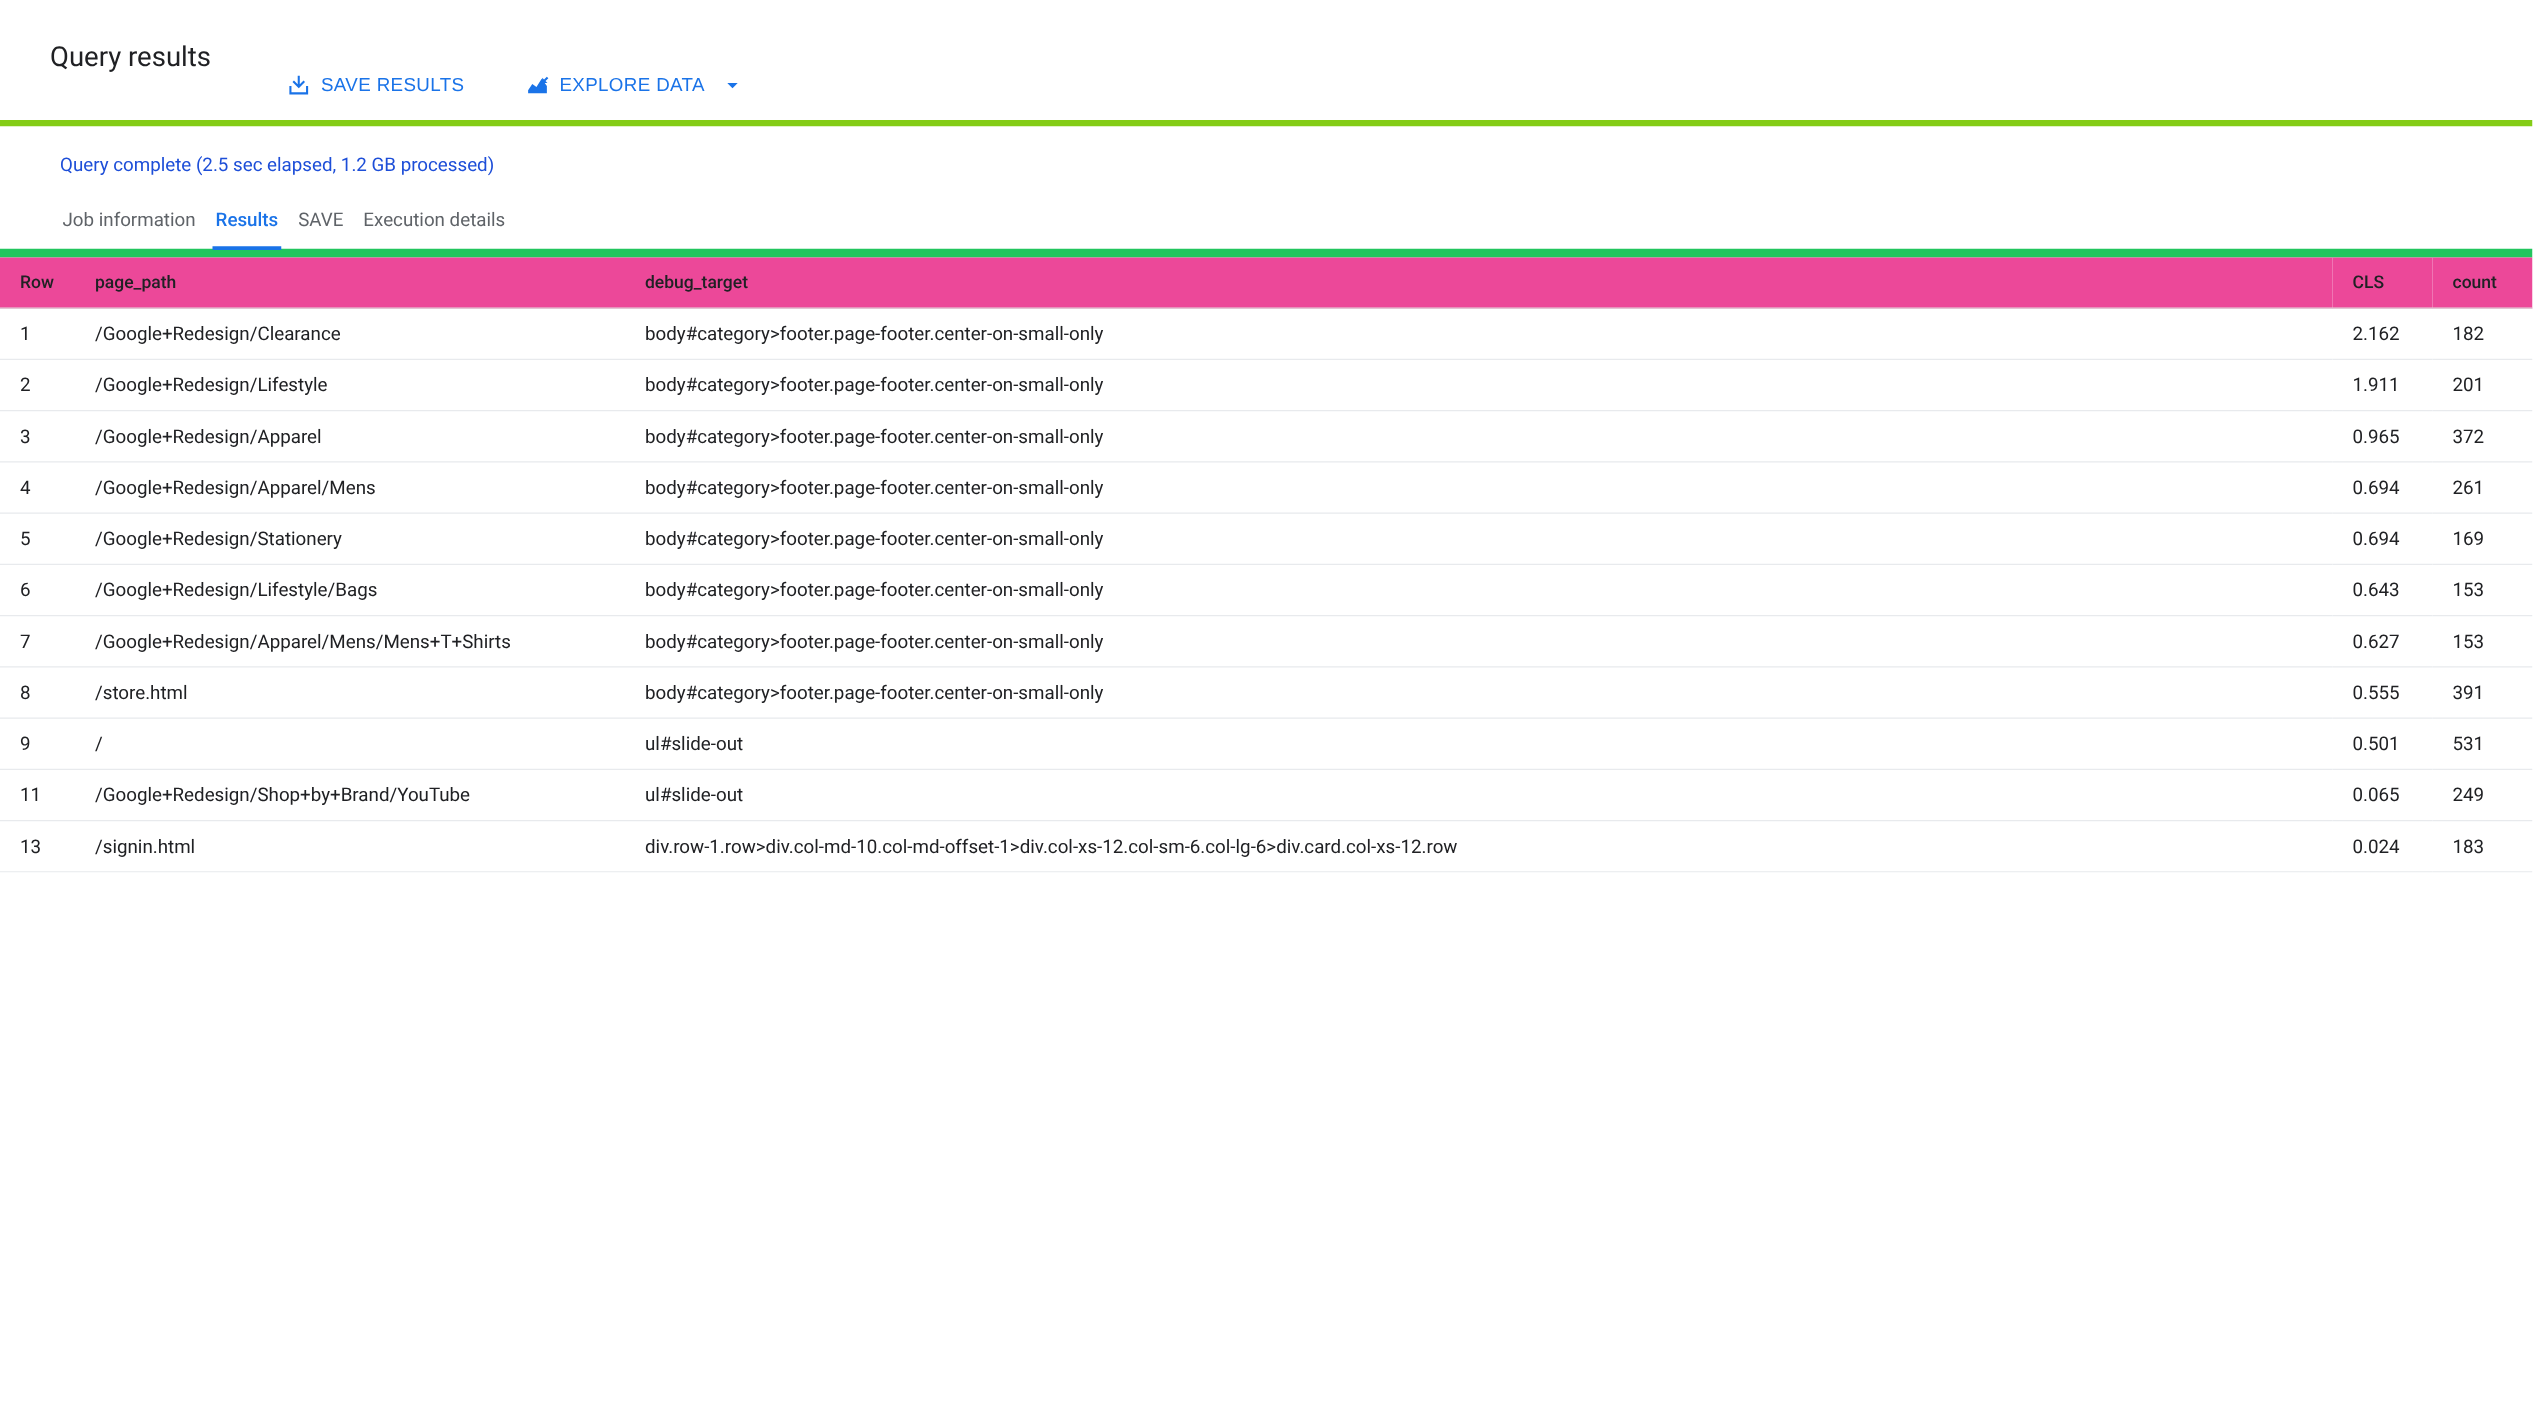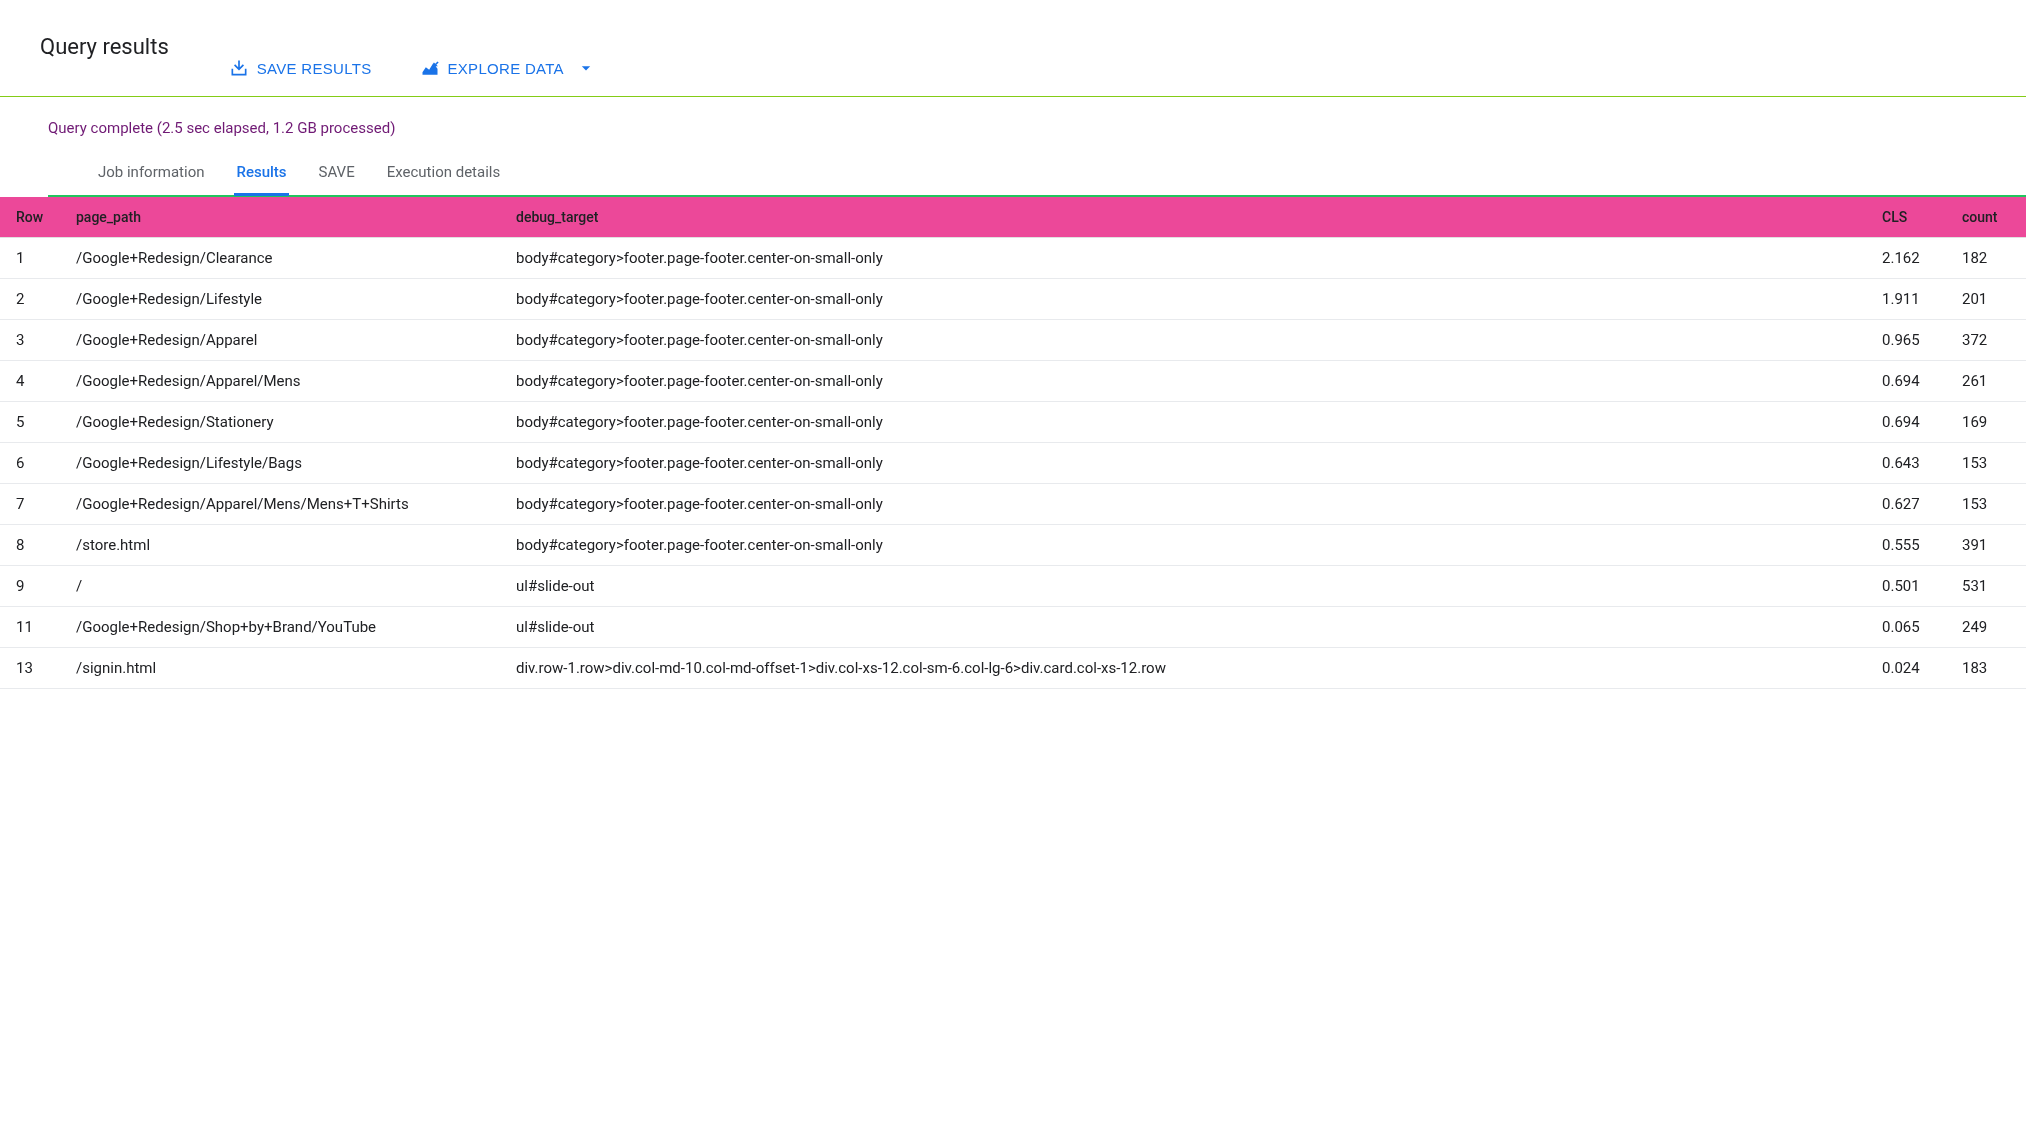--- a/index.html
+++ b/index.html
@@ -1,27 +1,27 @@
 <!DOCTYPE html>
 <html><head>
 <meta charset="utf-8">
 <style>
 * { box-sizing: border-box; margin: 0; padding: 0; }
 body { font-family: Roboto, "Helvetica Neue", Arial, sans-serif; font-size: 14px; color: #202124; background: #fff; }
 
-.header { display: flex; align-items: center; padding: 14px 40px 18px 40px; border-bottom: 1px solid #84cc16; gap: 60px; }
+.header { display: flex; align-items: center; padding: 14px 40px 18px 40px; border-bottom: 5px solid #84cc16; gap: 60px; }
 .title { font-size: 22px; font-weight: 400; color: #202124; }
 .actions { display: flex; gap: 48px; margin-top: 44px; }
 .action-btn { display: inline-flex; align-items: center; gap: 8px; color: #1a73e8; font-size: 15px; font-weight: 500; letter-spacing: 0.3px; background: none; border: none; cursor: pointer; text-transform: uppercase; }
 .action-btn svg { width: 20px; height: 20px; fill: #1a73e8; }
 .chev { margin-left: 4px; }
 
-.status { padding: 22px 48px 10px 48px; color: #701a75; font-size: 15px; }
+.status { padding: 22px 48px 10px 48px; color: #1d4ed8; font-size: 15px; }
 
-.tabs { display: flex; gap: 28px; padding: 8px 48px 0 48px; border-bottom: 2px solid #22c55e; margin-left: 48px; }
+.tabs { display: flex; gap: 12px; padding: 8px 48px 0 48px; border-bottom: 7px solid #22c55e; }
 .tab { padding: 8px 2px 12px 2px; color: #5f6368; font-size: 15px; cursor: pointer; border-bottom: 3px solid transparent; margin-bottom: -1px; }
 .tab.active { color: #1a73e8; border-bottom-color: #1a73e8; font-weight: 500; }
 
 table { width: 100%; border-collapse: collapse; }
 thead tr { background: #ec4899; }
 th { text-align: left; font-weight: 500; font-size: 14px; padding: 12px 16px; color: #202124; border-bottom: 1px solid #e0e0e0; }
 th.num, td.num { text-align: left; }
 td { padding: 11px 16px; font-size: 15px; border-bottom: 1px solid #e8eaed; color: #202124; }
 .col-row { width: 60px; }
 .col-path { width: 440px; }

